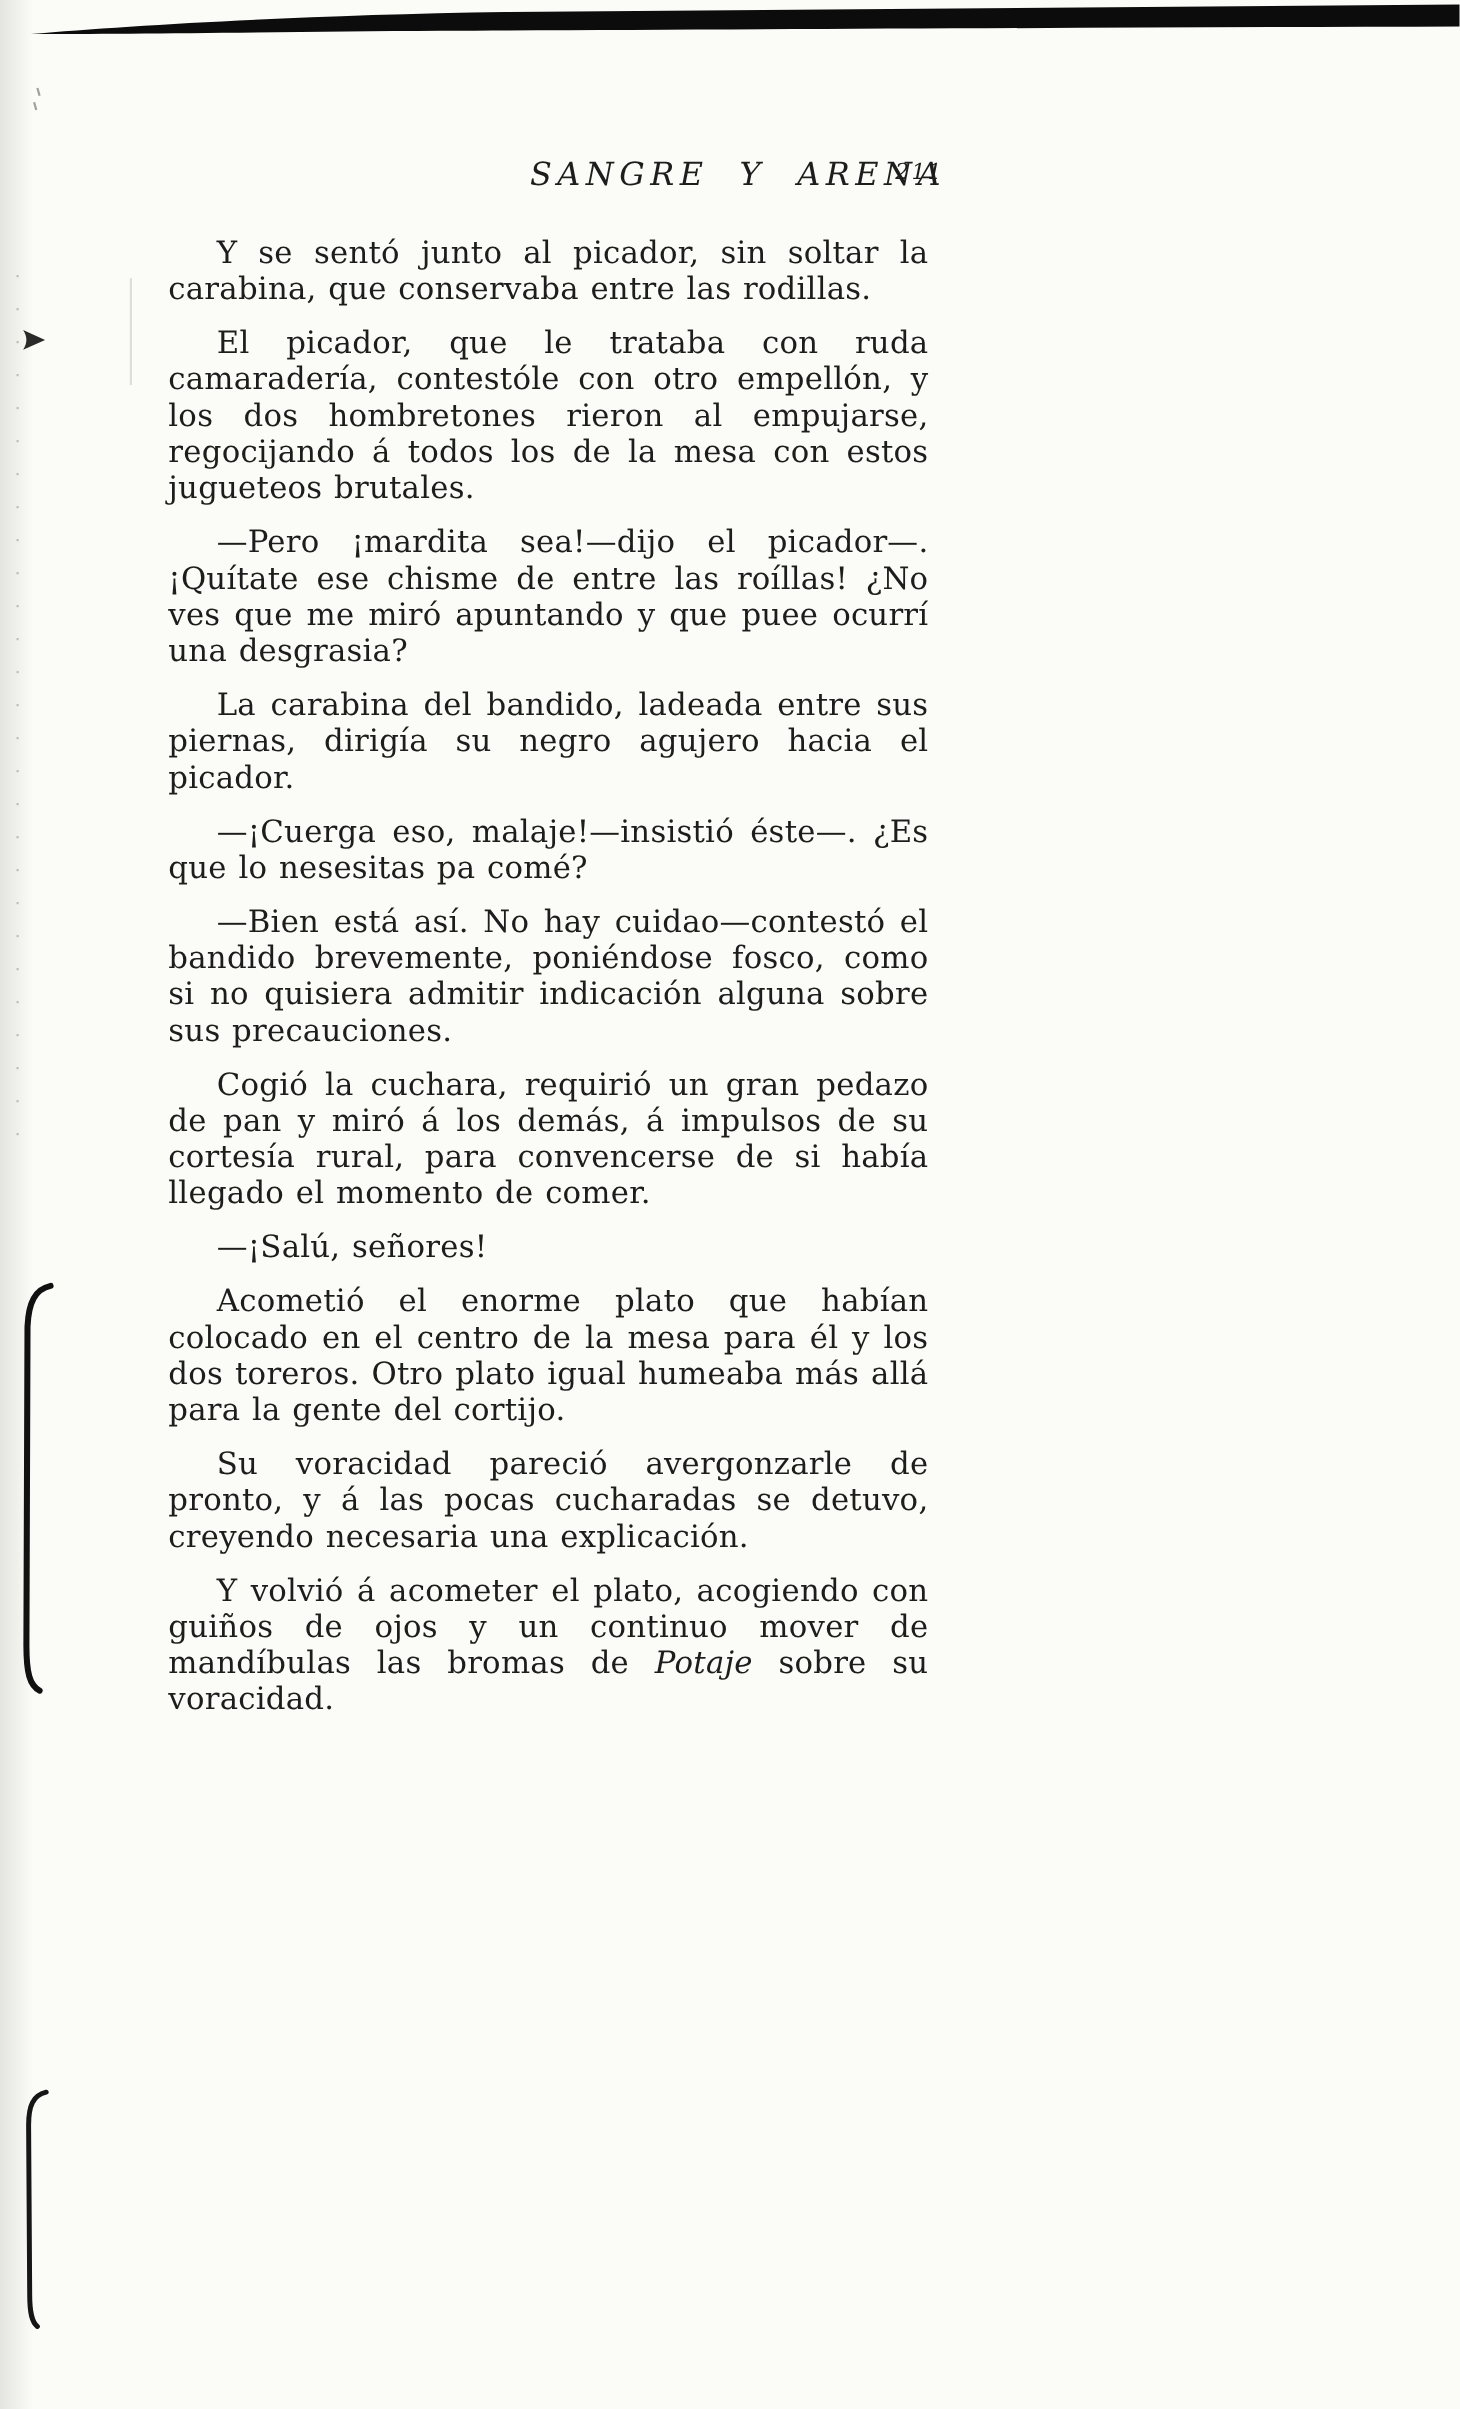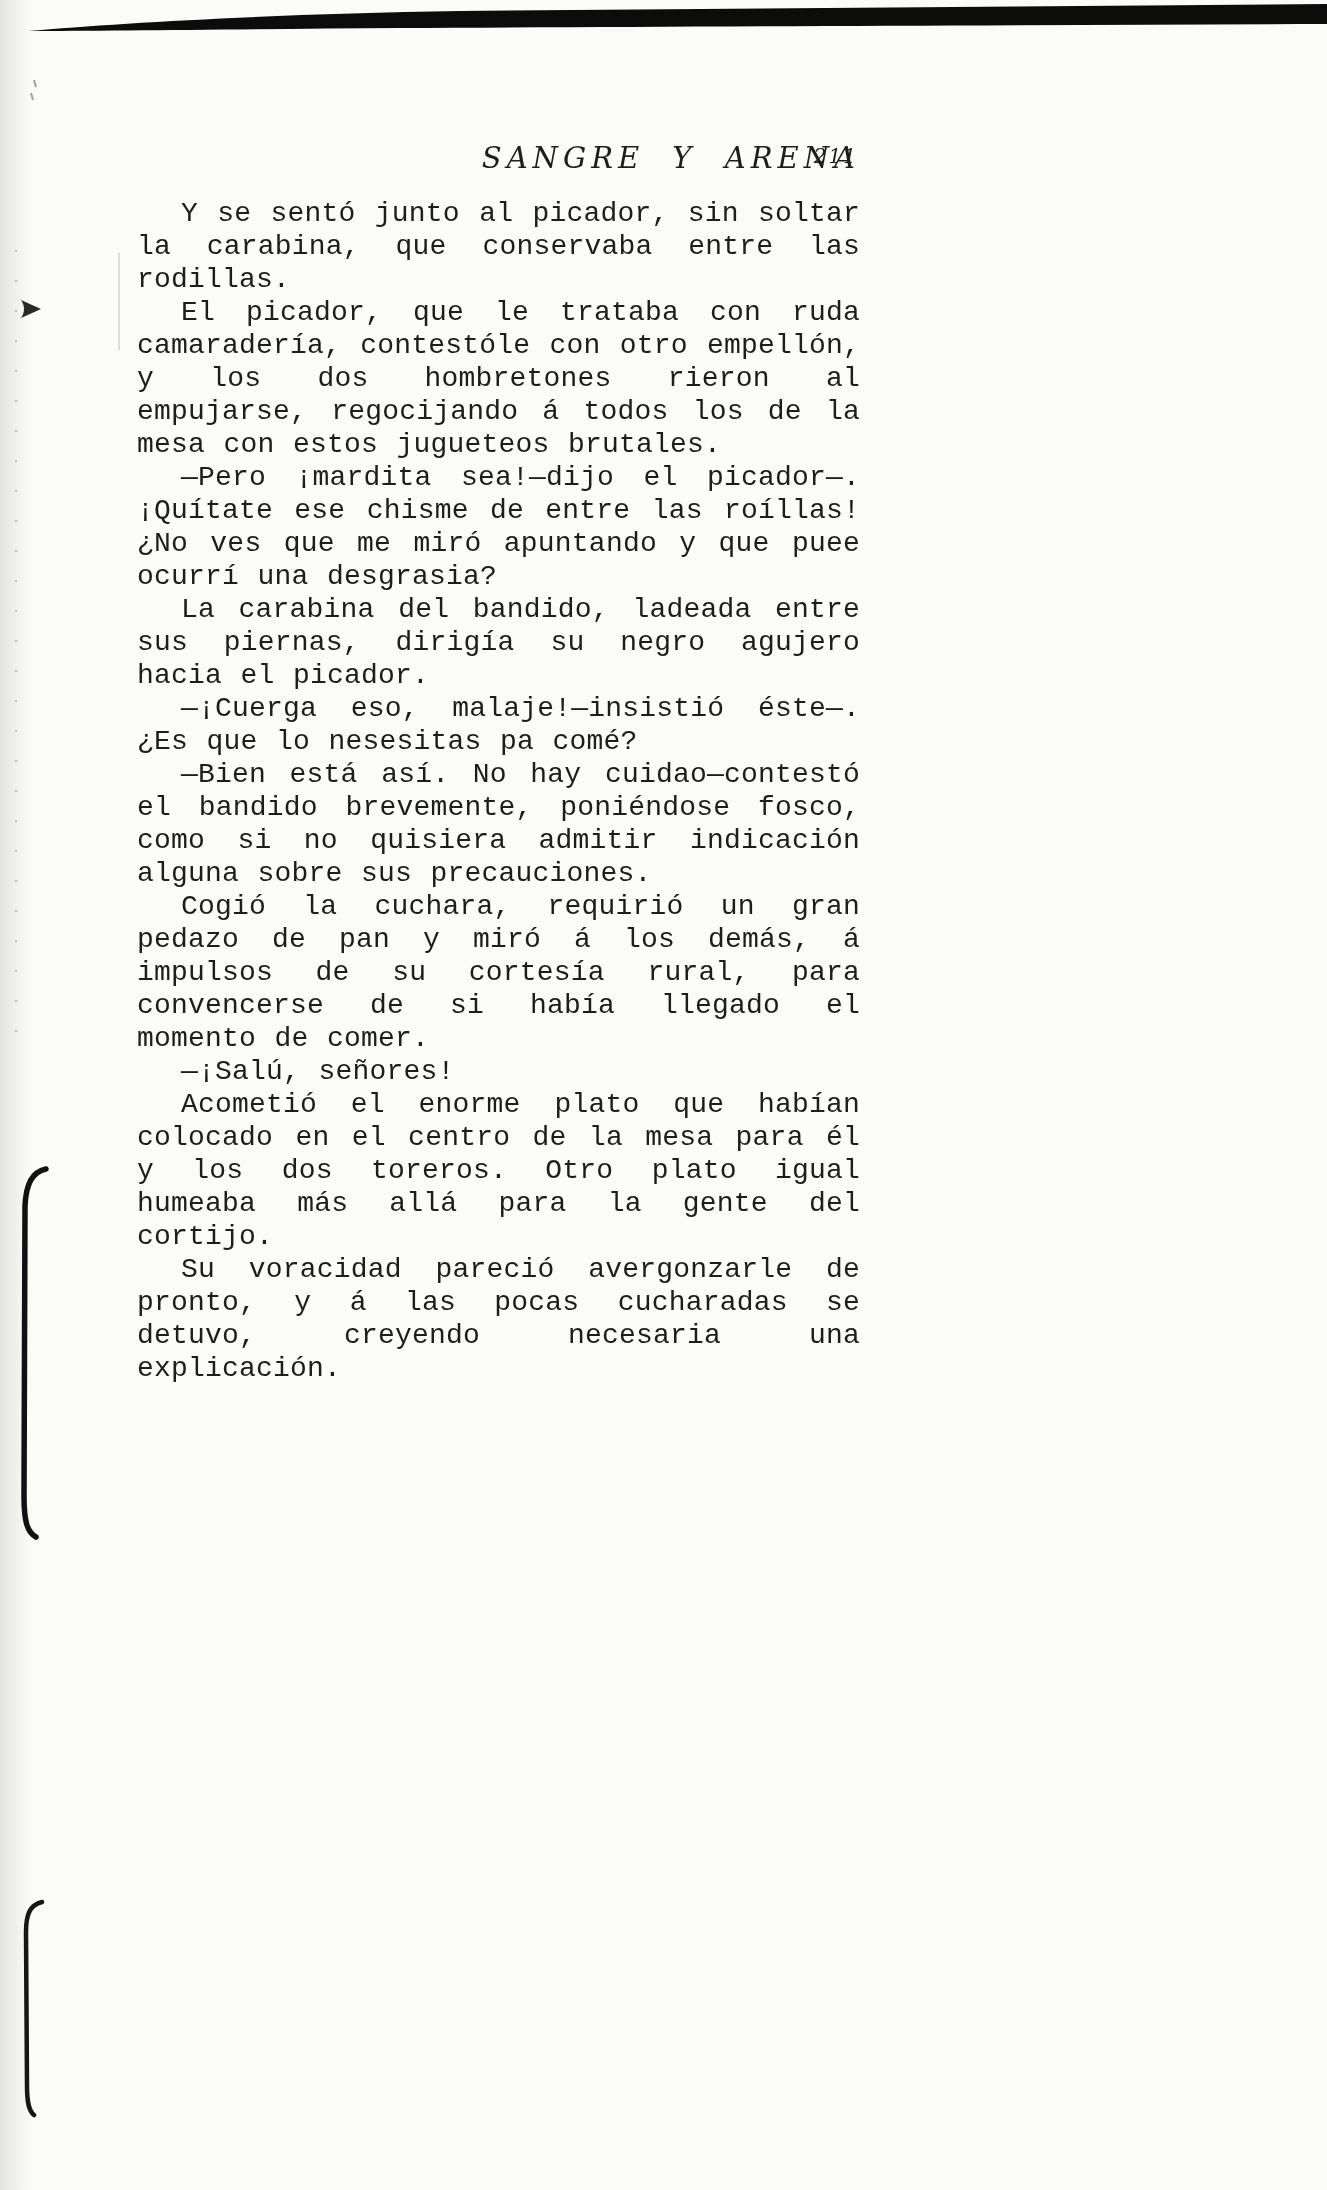--- a/index.html
+++ b/index.html
@@ -29,21 +29,21 @@
   .page-number {
     position: absolute; right: 2px; top: 3px;
     font-style: italic; font-size: 20px; letter-spacing: 2px;
   }
   .text-block {
     position: absolute; top: 197px; left: 137px; width: 723px;
     font-size: 28px; line-height: 33px;
     text-align: justify; text-justify: inter-word;
     letter-spacing: 0.2px; word-spacing: 1.5px;
   }
-  .para { margin: 0; text-indent: 44px; font-family: Liberation Mono, monospace; }
+  .para { margin: 16px; text-indent: 44px; }
   .it { font-style: italic; }
 </style>
 </head>
 <body style="--paper: #fbfbf7; --ink: #1d1d1d;">
 
 <div class="page">
 
   <div class="edge-shade"></div>
 
   <svg class="artifacts" width="1327" height="2190" viewBox="0 0 1327 2190">
@@ -65,15 +65,16 @@
     <p class="para"><span>Y se sentó junto al picador, sin soltar la carabina, que conservaba entre las rodillas.</span></p>
     <p class="para"><span>El picador, que le trataba con ruda camaradería, contestóle con otro empellón, y los dos hombretones rieron al empujarse, regocijando á todos los de la mesa con estos jugueteos brutales.</span></p>
     <p class="para"><span>—Pero ¡mardita sea!—dijo el picador—. ¡Quítate ese chisme de entre las roíllas! ¿No ves que me miró apuntando y que puee ocurrí una desgrasia?</span></p>
     <p class="para"><span>La carabina del bandido, ladeada entre sus piernas, dirigía su negro agujero hacia el picador.</span></p>
     <p class="para"><span>—¡Cuerga eso, malaje!—insistió éste—. ¿Es que lo nesesitas pa comé?</span></p>
     <p class="para"><span>—Bien está así. No hay cuidao—contestó el bandido brevemente, poniéndose fosco, como si no quisiera admitir indicación alguna sobre sus precauciones.</span></p>
     <p class="para"><span>Cogió la cuchara, requirió un gran pedazo de pan y miró á los demás, á impulsos de su cortesía rural, para convencerse de si había llegado el momento de comer.</span></p>
     <p class="para"><span>—¡Salú, señores!</span></p>
     <p class="para"><span>Acometió el enorme plato que habían colocado en el centro de la mesa para él y los dos toreros. Otro plato igual humeaba más allá para la gente del cortijo.</span></p>
     <p class="para"><span>Su voracidad pareció avergonzarle de pronto, y á las pocas cucharadas se detuvo, creyendo necesaria una explicación.</span></p>
+    <p class="para"><span>Y volvió á acometer el plato, acogiendo con guiños de ojos y un continuo mover de mandíbulas las bromas de </span><span class="it">Potaje</span><span> sobre su voracidad.</span></p>
   </div>
 
 </div>
 
 </body></html>

